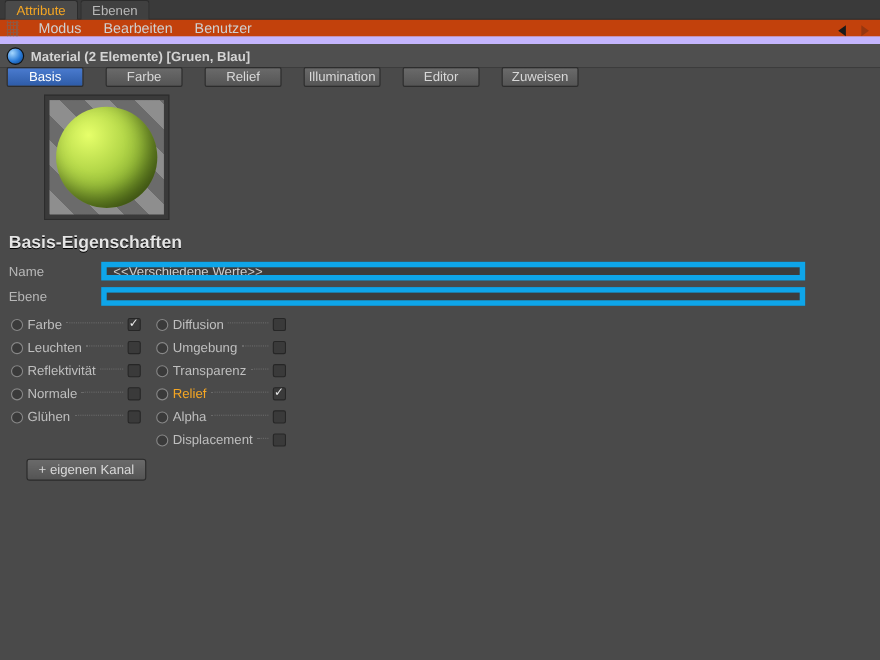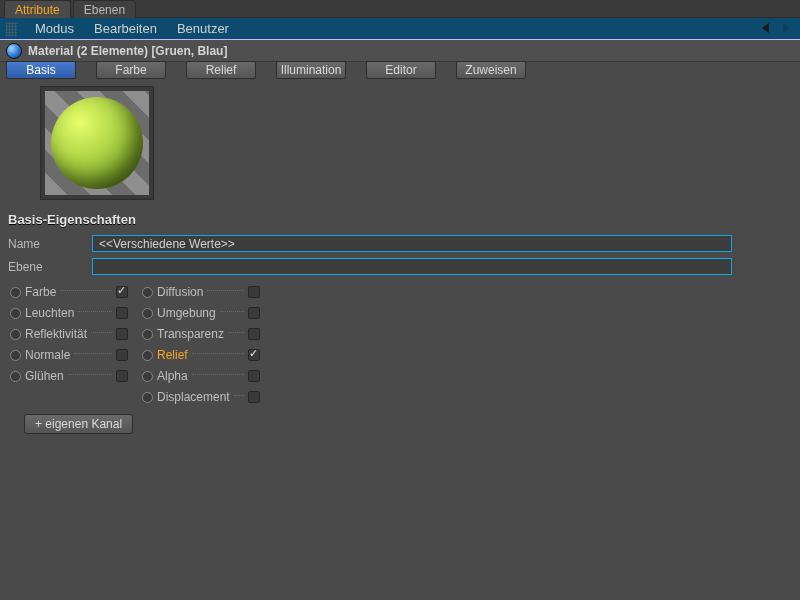--- a/index.html
+++ b/index.html
@@ -5,21 +5,21 @@
   * { box-sizing: border-box; margin: 0; padding: 0; font-family: Arial, Helvetica, sans-serif; }
   html, body { width: 800px; height: 600px; background: #4a4a4a; color: #c8c8c8; font-size: 12px; overflow: hidden; }
 
   
   .top-tabs { display: flex; align-items: flex-start; height: 18px; padding-left: 4px; background: #3a3a3a; border-bottom: 1px solid #2c2c2c; }
   .top-tab { padding: 2px 10px 1px 10px; margin-right: 2px; font-size: 12px; background: #404040; border: 1px solid #2c2c2c; border-bottom: none; border-radius: 3px 3px 0 0; cursor: pointer; }
   .top-tab.active { color: #f5a623; background: #4a4a4a; }
   .top-tab.inactive { color: #b8b8b8; }
 
   
-  .menu-bar { display: flex; align-items: center; height: 22px; padding-left: 6px; background: #0c4a6e; border-bottom: 1px solid #c4b5fd; position: relative; }
+  .menu-bar { display: flex; align-items: center; height: 22px; padding-left: 6px; background: #c2410c; border-bottom: 7px solid #c4b5fd; position: relative; }
   .drag-grip { width: 11px; height: 14px; margin-right: 8px; background:
     repeating-linear-gradient(0deg, #6a6a6a 0 1px, transparent 1px 3px),
     repeating-linear-gradient(90deg, #6a6a6a 0 1px, transparent 1px 3px);
     opacity: .55; }
   .menu-item { padding: 3px 10px; font-size: 13px; color: #d0d0d0; cursor: pointer; }
   .nav-arrows { position: absolute; right: 6px; top: 2px; display: flex; gap: 4px; }
   .nav-arrow { width: 16px; height: 16px; display: flex; align-items: center; justify-content: center; color: #222; }
   .nav-arrow.dim { opacity: .25; }
 
   
@@ -36,25 +36,25 @@
   
   .panel-body { padding: 6px 8px 12px 8px; }
 
   .preview-wrap { display: inline-block; padding: 4px; border: 1px solid #2c2c2c; background: #3a3a3a; margin-left: 32px; margin-bottom: 8px; }
   .preview { width: 104px; height: 104px; position: relative; overflow: hidden;
     background: repeating-linear-gradient(45deg, #8e8e8e 0 16px, #6b6b6b 16px 32px); }
   .preview .ball { position: absolute; top: 6px; left: 6px; width: 92px; height: 92px; border-radius: 50%;
     background: radial-gradient(circle at 32% 28%, #e6ff6a 0%, #b6d94a 35%, #7fa82a 70%, #4b6a14 100%);
     box-shadow: inset -8px -10px 18px rgba(0,0,0,.45); }
 
-  .section-head { font-size: 13px; font-weight: bold; color: #e4e4e4; text-shadow: 0 1px 0 #000; margin: 4px 0 6px 0; }
+  .section-head { font-size: 16px; font-weight: bold; color: #e4e4e4; text-shadow: 0 1px 0 #000; margin: 4px 0 6px 0; }
 
   .field-row { display: flex; align-items: center; height: 21px; margin-bottom: 2px; }
   .field-label { width: 84px; text-align: left; padding-right: 8px; color: #b8b8b8; font-size: 12px; }
-  .field-input { flex: 0 0 640px; height: 17px; background: #3c3c3c; border: 1px solid #0ea5e9; color: #cfcfcf; padding: 0 6px; font-size: 12px; }
+  .field-input { flex: 0 0 640px; height: 17px; background: #3c3c3c; border: 5px solid #0ea5e9; color: #cfcfcf; padding: 0 6px; font-size: 12px; }
 
   .check-grid { display: flex; margin-top: 6px; margin-left: 2px; }
   .check-col { display: flex; flex-direction: column; gap: 3px; }
   .check-col + .check-col { margin-left: 14px; }
   .check-line { display: flex; align-items: center; height: 18px; width: 118px; }
   .radio-dot { width: 11px; height: 11px; border-radius: 50%; border: 1px solid #888; background: #3a3a3a; margin-right: 4px; flex-shrink: 0; }
   .chk-label { font-size: 12px; color: #bfbfbf; white-space: nowrap; flex-shrink: 0; }
   .chk-label.hot { color: #f5a623; }
   .dots { flex: 1; border-bottom: 1px dotted #6a6a6a; margin: 0 4px 3px 4px; min-width: 4px; }
   .chkbox { width: 12px; height: 12px; background: #3a3a3a; border: 1px solid #262626; border-radius: 2px; flex-shrink: 0; position: relative; }

